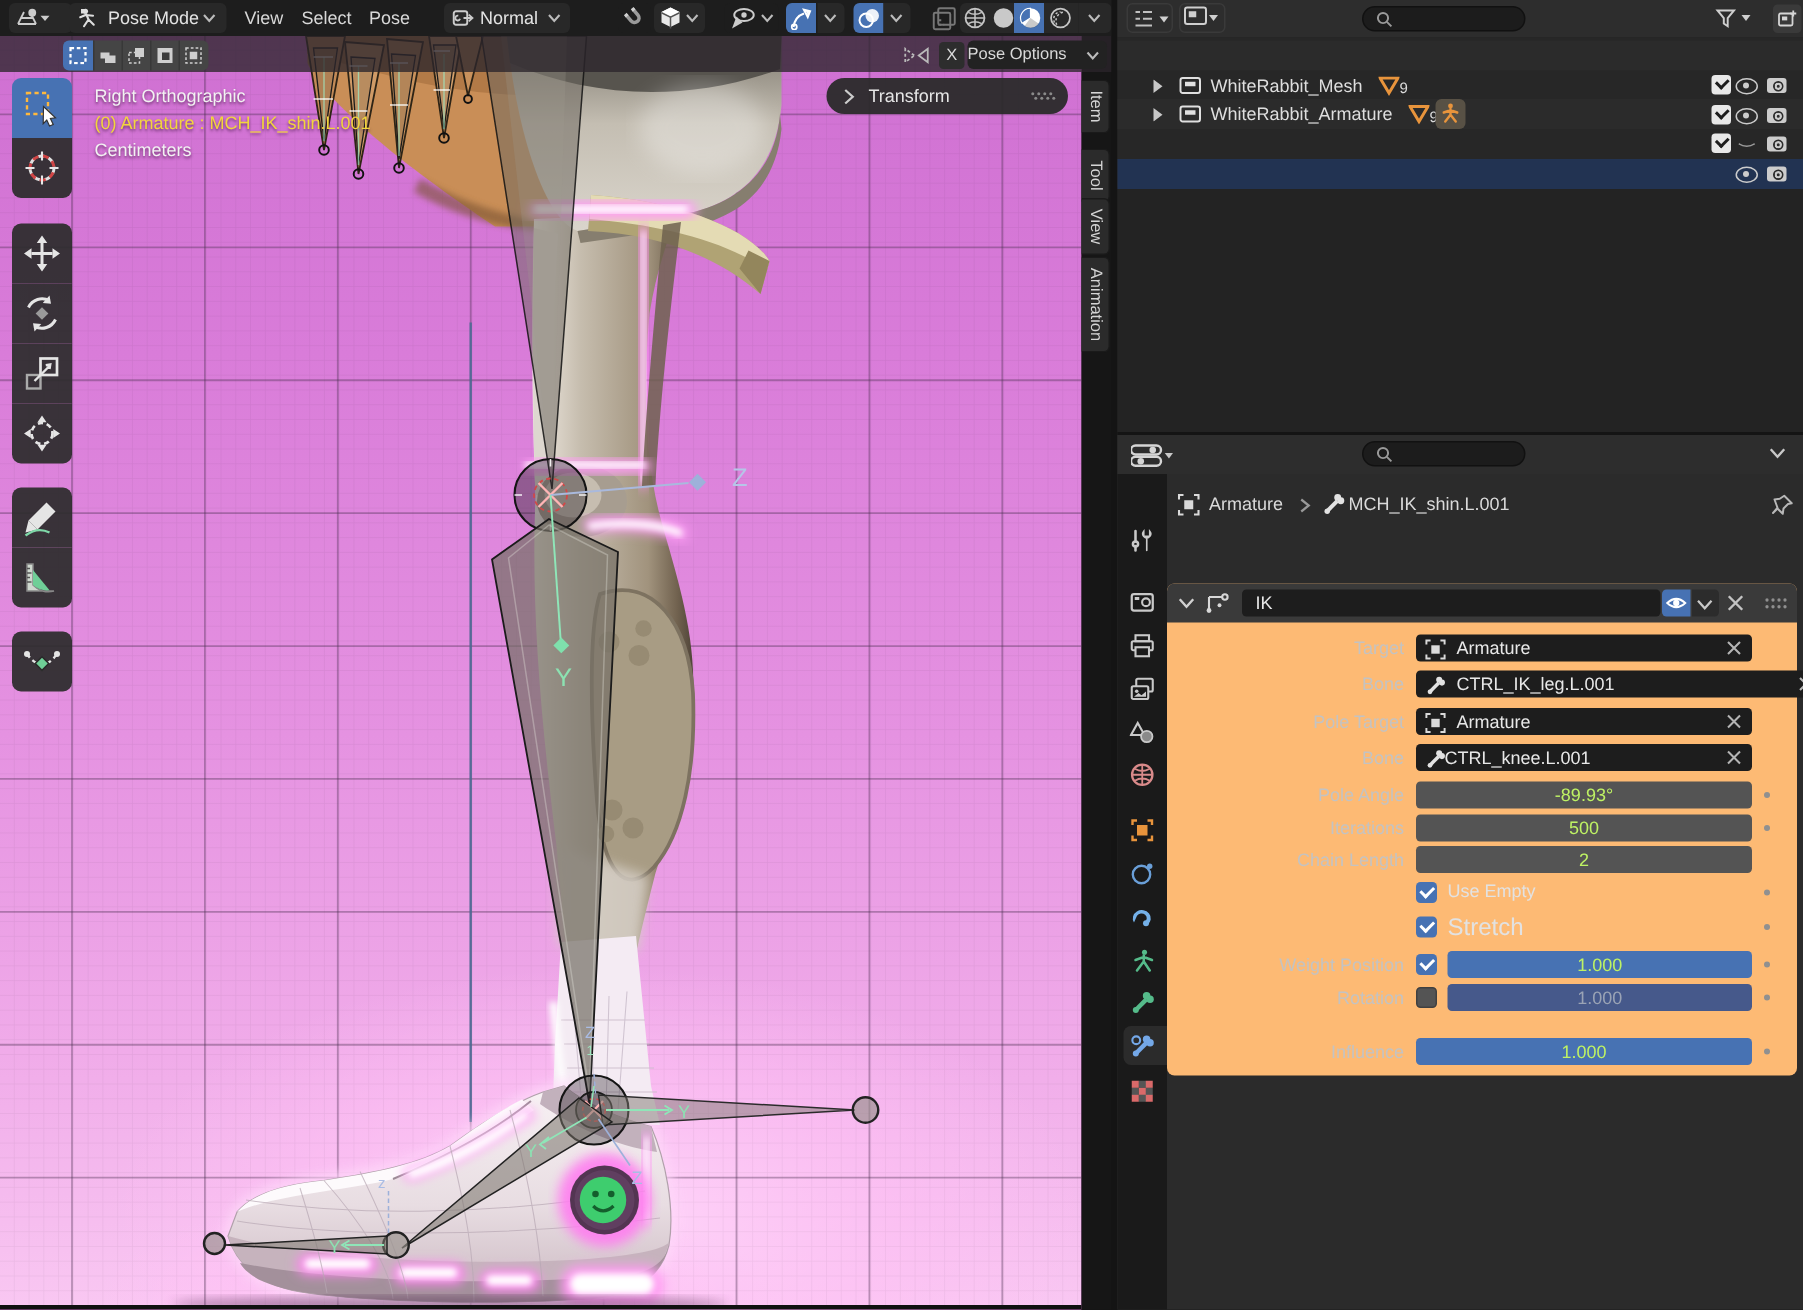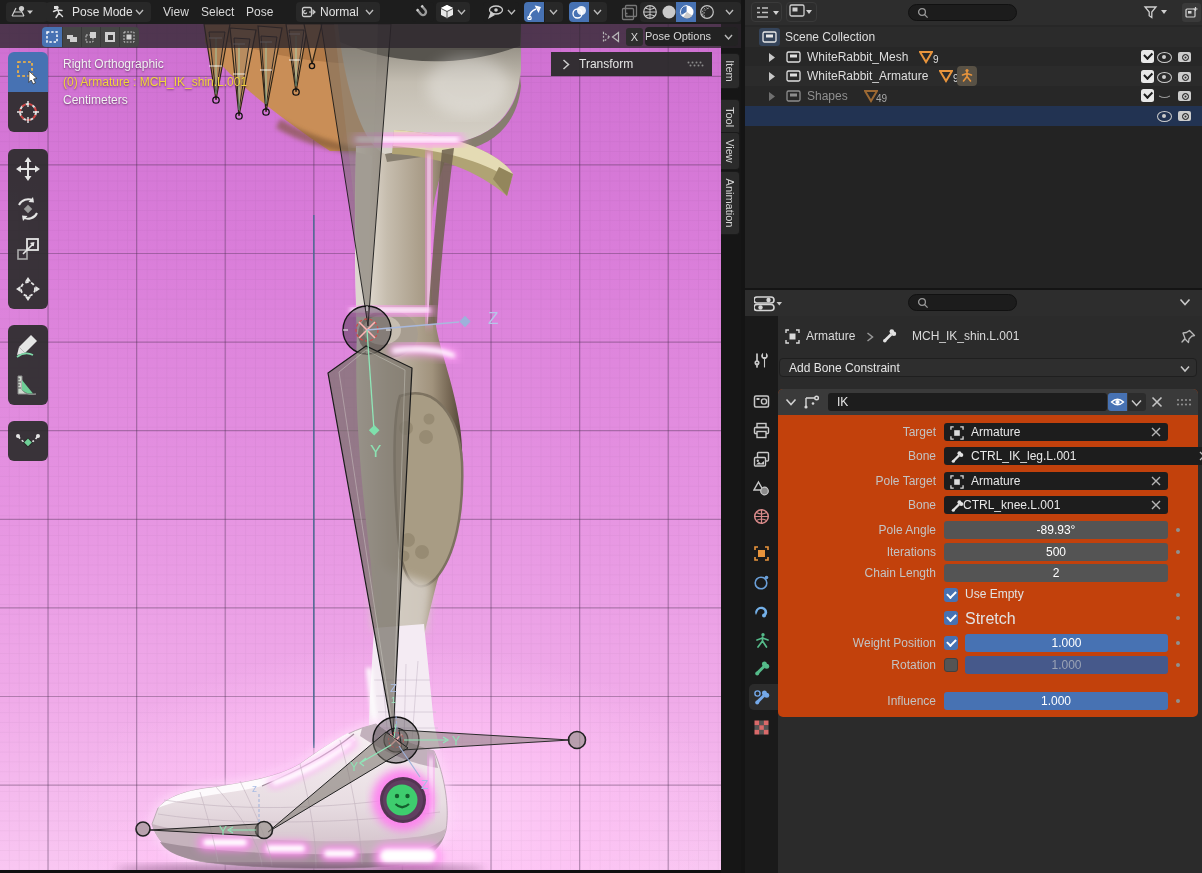--- a/index.html
+++ b/index.html
@@ -14,21 +14,21 @@
 #rcol{position:absolute;left:745px;top:0;width:457px;height:873px;background:#262626}
 
 #outl{position:absolute;left:0;top:0;width:457px;height:288px;background:#232323}
 #outlhead{position:absolute;left:0;top:0;width:457px;height:25px;background:#2d2d2d}
 .orow{position:absolute;left:0;width:457px;height:20px;font-size:12px;color:#dedede;line-height:20px}
 
 #props{position:absolute;left:0;top:290px;width:457px;height:583px;background:#2b2b2b}
 #phead{position:absolute;left:0;top:0;width:457px;height:26px;background:#2d2d2d}
 #ptabs{position:absolute;left:0;top:26px;width:33px;height:557px;background:#1a1a1a}
 .field{position:absolute;background:#1d1d1d;border-radius:3px;height:18px;color:#e8e8e8;font-size:12px;line-height:18px}
-.slider{position:absolute;background:#545454;border-radius:3px;height:18px;color:#ffffff;font-size:12px;line-height:18px;text-align:center}
+.slider{position:absolute;background:#545454;border-radius:3px;height:18px;color:#bef264;font-size:12px;line-height:18px;text-align:center}
 .lbl{position:absolute;color:#c3c3c3;font-size:12px;height:18px;line-height:18px;text-align:right}
 .dot{position:absolute;width:4px;height:4px;border-radius:2px;background:#909090}
 .cbx{position:absolute;left:396px;width:13px;height:13px;border-radius:2.5px;background:#e8e8e8}
 .cbx::after{content:"";position:absolute;left:2.5px;top:2px;width:6px;height:3.5px;border-left:2px solid #1d1d1d;border-bottom:2px solid #1d1d1d;transform:rotate(-45deg)}
 .eye{position:absolute;left:412px;width:15px;height:12px}
 .eye::before{content:"";position:absolute;left:0;top:1px;width:13px;height:9px;border:1.4px solid #ccc;border-radius:50%}
 .eye::after{content:"";position:absolute;left:4.6px;top:3.7px;width:4px;height:4px;border-radius:50%;background:#ccc}
 .ceye{position:absolute;left:412px;width:15px;height:12px}
 .ceye::before{content:"";position:absolute;left:0;top:-3px;width:13px;height:9px;border:1.4px solid #999;border-radius:50%;border-top-color:transparent;border-left-color:transparent;border-right-color:transparent}
 .cam{position:absolute;left:433px;width:15px;height:13px}
@@ -437,21 +437,21 @@
       <svg class="abs" style="right:5px;top:7px" width="9" height="7" viewBox="0 0 9 7">
           <path d="M1 1l3.5 4L8 1" fill="none" stroke="#bbb" stroke-width="1.4"></path>
         </svg>
     </div>
   </div>
 
   <div class="abs" style="left:63px;top:57px;font-size:12px;color:#f2f2f2;text-shadow:0 1px 2px rgba(60,20,60,0.7)">Right Orthographic</div>
   <div class="abs" style="left:63px;top:75px;font-size:12px;color:#f2d53c;text-shadow:0 1px 2px rgba(60,20,60,0.7)">(0) Armature : MCH_IK_shin.L.001</div>
   <div class="abs" style="left:63px;top:93px;font-size:12px;color:#f2f2f2;text-shadow:0 1px 2px rgba(60,20,60,0.7)">Centimeters</div>
 
-  <div class="abs" style="left:551px;top:52px;width:161px;height:24px;background:rgba(42,42,42,0.95);border-radius:0;color:#e5e5e5;font-size:12px;line-height:24px">
+  <div class="abs" style="left:551px;top:52px;width:161px;height:24px;background:rgba(42,42,42,0.95);border-radius:12px;color:#e5e5e5;font-size:12px;line-height:24px">
     <svg class="abs" style="left:11px;top:7px" width="8" height="11" viewBox="0 0 8 11">
         <path d="M1.5 1l5 4.5-5 4.5" fill="none" stroke="#ccc" stroke-width="1.5"></path>
       </svg>
     <span style="margin-left:28px">Transform</span>
     <svg class="abs" style="right:8px;top:9px" width="17" height="8" viewBox="0 0 17 8">
         <g fill="#8a8a8a">
           <circle cx="1.5" cy="1.5" r="1"></circle>
           <circle cx="5.5" cy="1.5" r="1"></circle>
           <circle cx="9.5" cy="1.5" r="1"></circle>
           <circle cx="13.5" cy="1.5" r="1"></circle>
@@ -574,28 +574,20 @@
             <rect x="2" y="4" width="9" height="8" rx="1" fill="none" stroke="#d5d5d5" stroke-width="1.2"></rect>
             <rect x="4" y="6" width="3.5" height="2.6" fill="#d5d5d5"></rect>
             <path d="M11.5 2v4M9.5 4h4" stroke="#d5d5d5" stroke-width="1.2"></path>
           </svg>
       </div>
 
       <div class="abs" style="left:0;top:25px;width:457px;height:100px;background:#272727"></div>
       <div class="orow" style="top:27px;background:#2b2b2b"></div>
       <div class="orow" style="top:66px;background:#2b2b2b"></div>
       <div class="orow" style="top:106px;background:#223352"></div>
-      <div class="orow" style="top:27px">
-        <div class="abs" style="left:14px;top:1px;width:21px;height:18px;background:#4772b3;opacity:0.35;border-radius:3px"></div>
-        <svg class="abs" style="left:17px;top:3px" width="15" height="14" viewBox="0 0 15 14">
-            <rect x="1" y="2" width="13" height="10" rx="1.5" fill="none" stroke="#e8e8e8" stroke-width="1.3"></rect>
-            <rect x="4" y="4.5" width="7" height="3" fill="#e8e8e8"></rect>
-          </svg>
-        <span class="abs" style="left:40px">Scene Collection</span>
-      </div>
       <div class="orow" style="top:47px">
         <svg class="abs" style="left:23px;top:6px" width="8" height="9" viewBox="0 0 8 9">
             <path d="M1 0l6 4.5L1 9z" fill="#c8c8c8"></path>
           </svg>
         <svg class="abs" style="left:41px;top:3px" width="15" height="14" viewBox="0 0 15 14">
             <rect x="1" y="2" width="13" height="10" rx="1.5" fill="none" stroke="#e0e0e0" stroke-width="1.3"></rect>
             <rect x="4" y="4.5" width="7" height="3" fill="#e0e0e0"></rect>
           </svg>
         <span class="abs" style="left:62px">WhiteRabbit_Mesh</span>
         <svg class="abs" style="left:174px;top:4px" width="14" height="13" viewBox="0 0 14 13">
@@ -616,34 +608,20 @@
             <path d="M1 1h12L7 11z" fill="none" stroke="#e8943c" stroke-width="2"></path>
           </svg>
         <span class="abs" style="left:208px;top:3px;font-size:10px;color:#dcdcdc">9</span>
         <div class="abs" style="left:212px;top:0px;width:20px;height:20px;background:#585145;border-radius:4px"></div>
         <svg class="abs" style="left:214px;top:2px" width="16" height="16" viewBox="0 0 16 16">
             <g stroke="#e8943c" stroke-width="1.6" fill="none" stroke-linecap="round">
               <circle cx="8" cy="2.6" r="1.6" fill="#e8943c" stroke="none"></circle>
               <path d="M8 4.5v4M8 8.5L4.5 13M8 8.5l3.5 4.5M8 5.5L3.5 7M8 5.5l4.5 1.5"></path>
             </g>
           </svg>
-      </div>
-      <div class="orow" style="top:86px;color:#909090">
-        <svg class="abs" style="left:23px;top:6px;opacity:0.45" width="8" height="9" viewBox="0 0 8 9">
-            <path d="M1 0l6 4.5L1 9z" fill="#c8c8c8"></path>
-          </svg>
-        <svg class="abs" style="left:41px;top:3px;opacity:0.55" width="15" height="14" viewBox="0 0 15 14">
-            <rect x="1" y="2" width="13" height="10" rx="1.5" fill="none" stroke="#e0e0e0" stroke-width="1.3"></rect>
-            <rect x="4" y="4.5" width="7" height="3" fill="#e0e0e0"></rect>
-          </svg>
-        <span class="abs" style="left:62px">Shapes</span>
-        <svg class="abs" style="left:119px;top:4px;opacity:0.6" width="14" height="13" viewBox="0 0 14 13">
-            <path d="M1 1h12L7 11z" fill="none" stroke="#e8943c" stroke-width="2"></path>
-          </svg>
-        <span class="abs" style="left:131px;top:3px;font-size:10px;color:#a8a8a8">49</span>
       </div>
 
       <div class="cbx" style="top:50px"></div>
         <div class="eye" style="top:51px"></div>
         <div class="cam" style="top:50px"></div>
       <div class="cbx" style="top:70px"></div>
         <div class="eye" style="top:71px"></div>
         <div class="cam" style="top:70px"></div>
       <div class="cbx" style="top:89px"></div>
         <div class="ceye" style="top:90px"></div>
@@ -775,34 +753,28 @@
             <path d="M1.5 1l5 4-5 4" fill="none" stroke="#999" stroke-width="1.5"></path>
           </svg>
         <svg class="abs" style="left:103px;top:2px" width="16" height="16" viewBox="0 0 16 16">
             <g fill="#e2e2e2">
               <circle cx="10.8" cy="3.6" r="2.3"></circle>
               <circle cx="12.9" cy="5.8" r="2.3"></circle>
               <circle cx="3.8" cy="12.8" r="1.8"></circle>
               <path d="M3 11.6 L9.6 5 L11.5 6.9 L4.9 13.5 Z"></path>
             </g>
           </svg>
-        <span class="abs" style="left:134px">MCH_IK_shin.L.001</span>
+        <span class="abs" style="left:121px">MCH_IK_shin.L.001</span>
         <svg class="abs" style="left:403px;top:3px" width="15" height="15" viewBox="0 0 15 15">
             <path d="M8.5 1.5l5 5-2.5.5L8 10l-.5 3.5L4 10 1 13l3-3.5L2 4l3.5-.5z" fill="none" stroke="#b8b8b8" stroke-width="1.3" stroke-linejoin="round"></path>
           </svg>
       </div>
 
-      <div class="abs" style="left:34px;top:68px;width:418px;height:19px;background:#2e2e2e;border:1px solid #1f1f1f;border-radius:4px;color:#e5e5e5;font-size:12px;line-height:18px">
-        <span class="abs" style="left:9px">Add Bone Constraint</span>
-        <svg class="abs" style="right:6px;top:6px" width="10" height="8" viewBox="0 0 10 8">
-            <path d="M1 1.5l4 4.5 4-4.5" fill="none" stroke="#c8c8c8" stroke-width="1.5"></path>
-          </svg>
-      </div>
-
-      <div class="abs" style="left:33px;top:99px;width:420px;height:328px;background:#c2410c;border-radius:5px">
+
+      <div class="abs" style="left:33px;top:99px;width:420px;height:328px;background:#fdba74;border-radius:5px">
         <div class="abs" style="left:0;top:0;width:420px;height:26px;background:#3a3a3a;border-radius:5px 5px 0 0"></div>
         <svg class="abs" style="left:7px;top:9px" width="12" height="9" viewBox="0 0 12 9">
             <path d="M1.5 1.5l4.5 5 4.5-5" fill="none" stroke="#d0d0d0" stroke-width="1.6"></path>
           </svg>
         <svg class="abs" style="left:25px;top:4px" width="18" height="18" viewBox="0 0 18 18">
             <g stroke="#d8d8d8" stroke-width="1.4" fill="none">
               <path d="M3 14L3 5M3 5L12 5"></path>
               <circle cx="3" cy="14" r="1.6" fill="#d8d8d8" stroke="none"></circle>
               <circle cx="13.6" cy="5" r="1.8"></circle>
               <circle cx="10" cy="10.5" r="1.3" fill="#d8d8d8" stroke="none"></circle>

